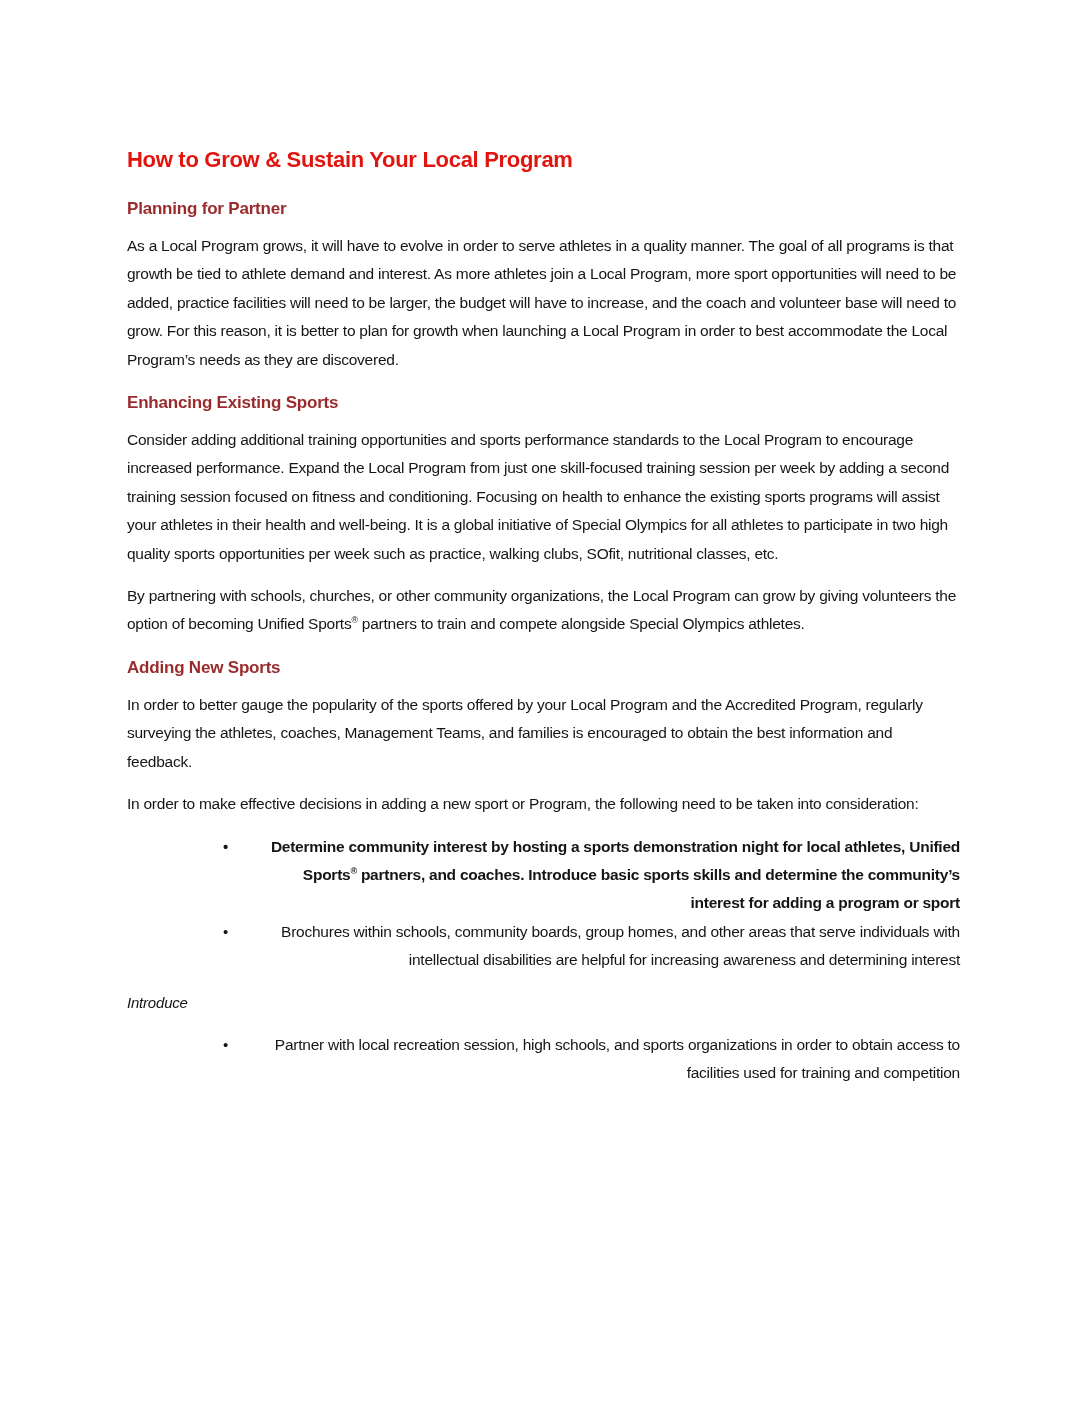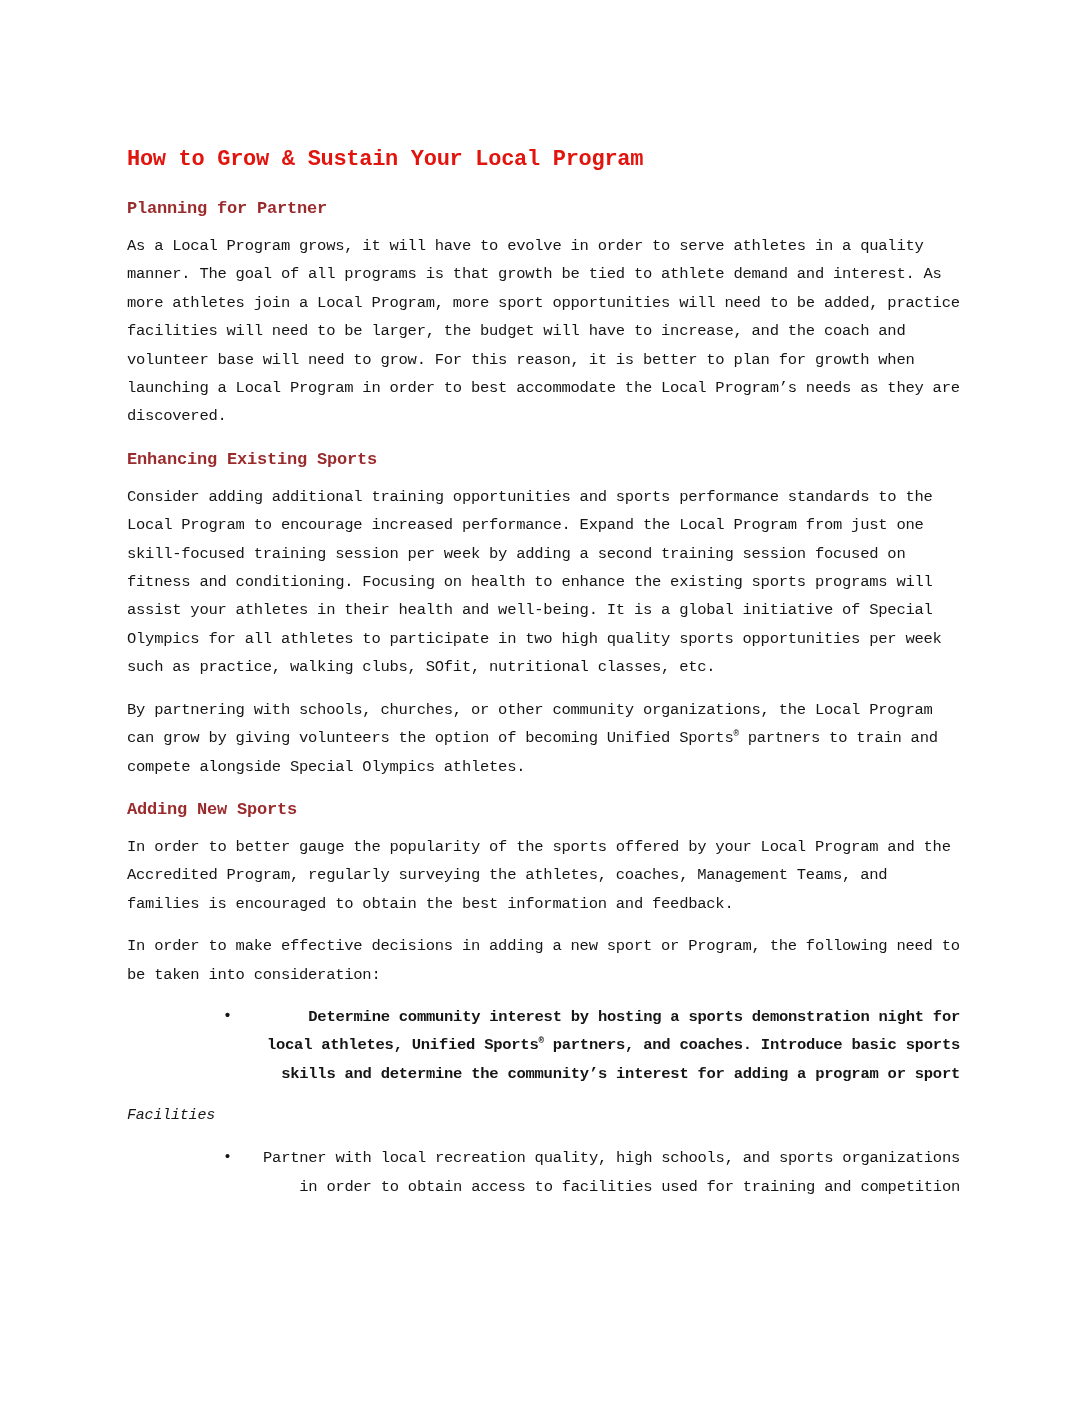--- a/index.html
+++ b/index.html
@@ -9,21 +9,21 @@
     --background: #FFFFFF;
   }
   * { box-sizing: border-box; }
   html, body { margin: 0; padding: 0; background: #ffffff; }
   .page {
     width: 1088px;
     height: 1208px;
     margin: 0 auto;
     background: var(--background);
     padding: 146px 128px 0 127px;
-    font-family: Liberation Mono, monospace;
+    font-family: Liberation Sans, sans-serif;
     color: var(--body);
     overflow: hidden;
   }
   h1.doc-title {
     margin: 0 0 24px 0;
     font-size: 22px;
     line-height: 28px;
     font-weight: 700;
     letter-spacing: -0.3px;
     color: var(--title);
@@ -97,21 +97,22 @@
 
   <section>
     <h2 class="section-heading">Adding New Sports</h2>
     <p class="body-para">In order to better gauge the popularity of the sports offered by your Local Program and the Accredited Program, regularly surveying the athletes, coaches, Management Teams, and families is encouraged to obtain the best information and feedback.</p>
     <p class="body-para">In order to make effective decisions in adding a new sport or Program, the following need to be taken into consideration:</p>
   </section>
 
 
   <ul class="bullet-list">
     <li class="bold">Determine community interest by hosting a sports demonstration night for local athletes, Unified Sports<sup>®</sup> partners, and coaches. Introduce basic sports skills and determine the community’s interest for adding a program or sport</li>
+    <li>Brochures within schools, community boards, group homes, and other areas that serve individuals with intellectual disabilities are helpful for increasing awareness and determining interest</li>
   </ul>
 
-  <p class="consideration-label">Facilities</p>
+  <p class="consideration-label">Introduce</p>
 
   <ul class="bullet-list">
-    <li>Partner with local recreation quality, high schools, and sports organizations in order to obtain access to facilities used for training and competition</li>
+    <li>Partner with local recreation session, high schools, and sports organizations in order to obtain access to facilities used for training and competition</li>
   </ul>
 
 </div>
 
 </body></html>

